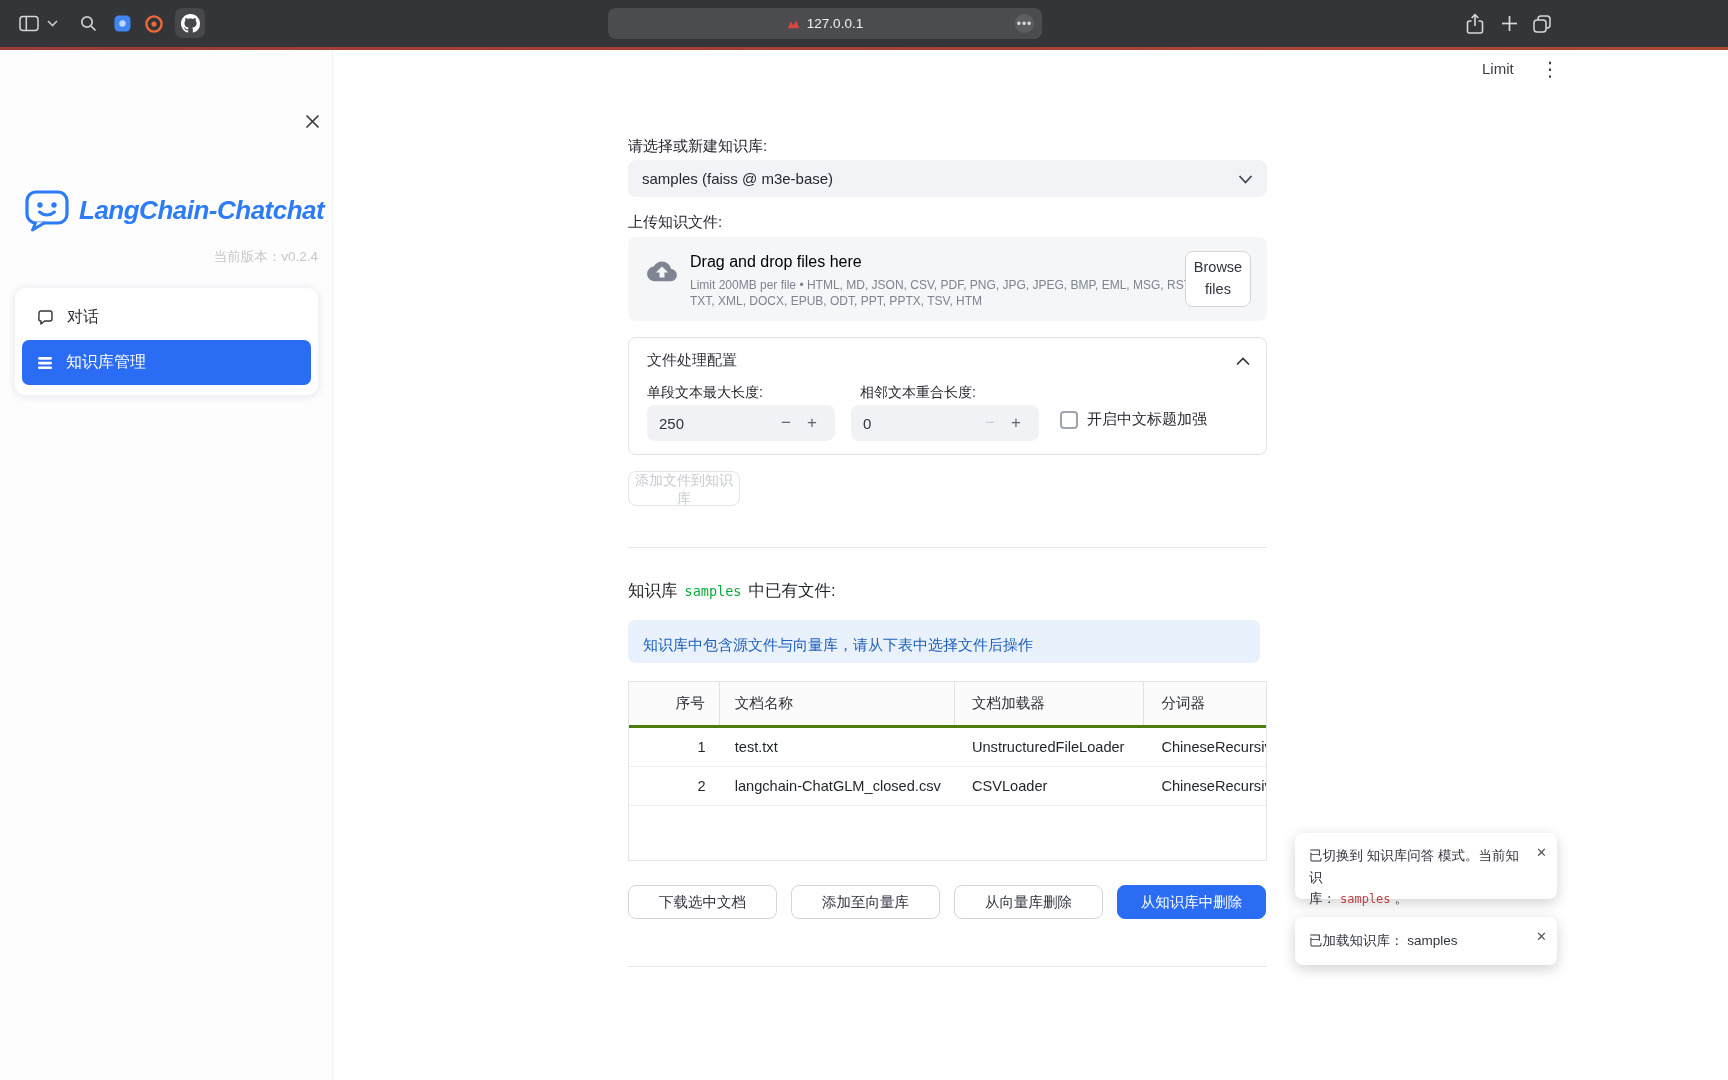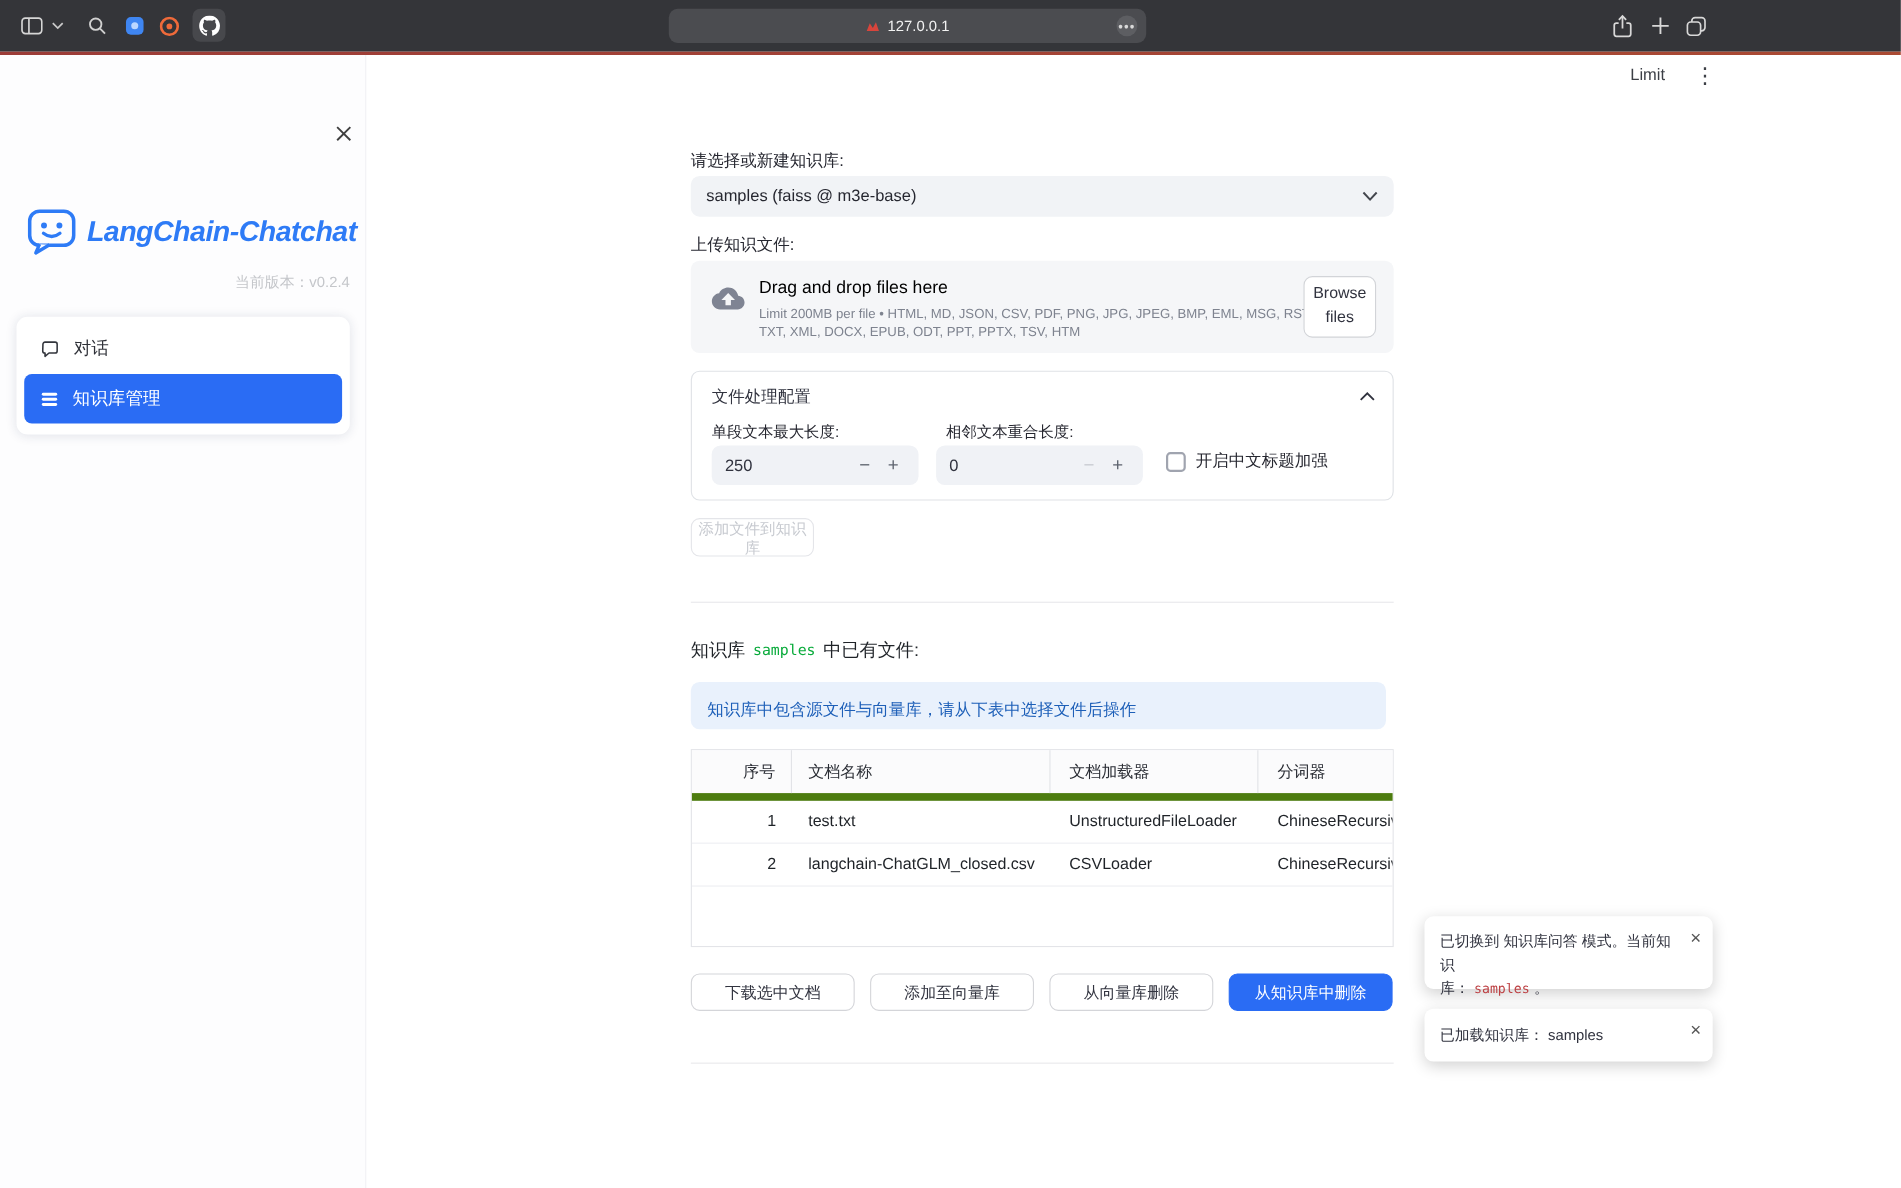--- a/index.html
+++ b/index.html
@@ -71,21 +71,21 @@
 
   .heading{position:absolute;left:628px;top:580px;font-size:16.5px;color:#1f2328;font-weight:500;display:flex;align-items:center;}
   code{font-family:"DejaVu Sans Mono",monospace;}
   .code-green{color:var(--code-green,#09ab3b);font-size:13.5px;margin:0 7px;}
   .infobox{position:absolute;left:628px;top:620px;width:632px;height:43px;background:var(--info-bg,#e9f1fc);border-radius:8px;
            display:flex;align-items:flex-start;padding:16px 15px;font-size:15px;color:var(--info-text,#1d5fb8);}
 
   
   .table{position:absolute;left:628px;top:681px;width:639px;height:180px;border:1px solid #e3e4e8;background:#fff;font-size:14.6px;}
   .t-row{display:flex;height:39px;border-bottom:1px solid #edeef2;color:#1f2328;cursor:pointer;}
-  .t-head{display:flex;height:46px;border-bottom:7px solid #4d7c0f;background:#fbfbfc;color:#2a2d34;}
+  .t-head{display:flex;height:46px;border-bottom:3px solid #4d7c0f;background:#fbfbfc;color:#2a2d34;}
   .t-c{display:flex;align-items:center;overflow:hidden;white-space:nowrap;}
   .c1{width:91px;justify-content:flex-end;padding-right:14px;}
   .c2{width:236px;padding-left:15px;}
   .c3{width:190px;padding-left:17px;}
   .c4{width:122px;padding-left:17px;}
   .t-head .c1,.t-head .c2,.t-head .c3{border-right:1px solid #e2e3e7;}
 
   .actions{position:absolute;left:628px;top:885px;display:flex;gap:14px;}
   .btn{width:149px;height:34px;background:#fff;border:1px solid #d4d5d9;border-radius:8px;font-size:14.5px;color:#31333f;
        cursor:pointer;font-family:inherit;}

